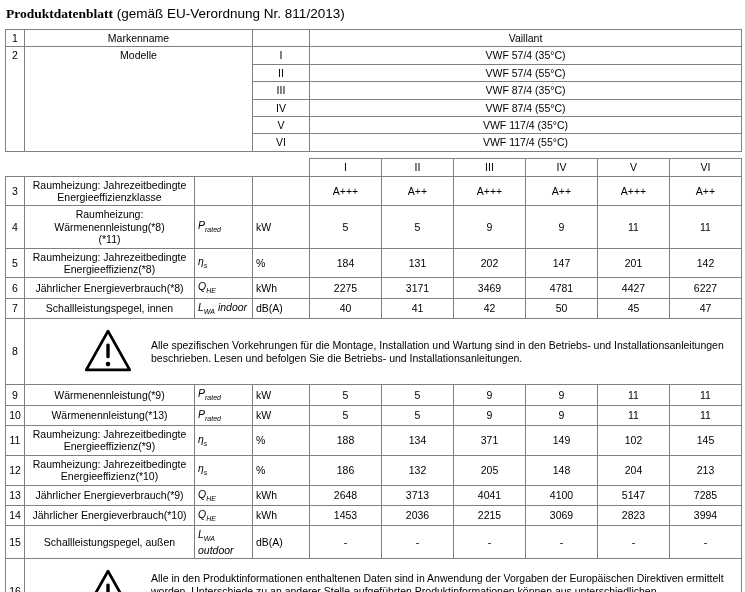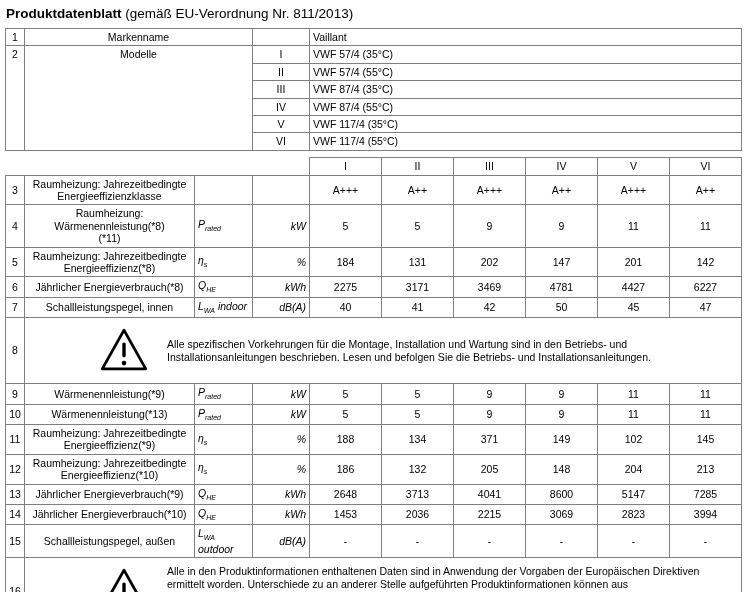--- a/index.html
+++ b/index.html
@@ -5,21 +5,21 @@
   * { box-sizing: border-box; margin: 0; padding: 0; }
   html, body { background: #ffffff; }
   body {
     width: 745px; height: 592px;
     font-family: "Liberation Sans", sans-serif;
     color: #000000;
     padding: 5px 4px 0 5px;
     overflow: hidden;
   }
   .title { font-size: 13.5px; font-weight: normal; margin: 1px 0 7px 1px; }
-  .title b { font-weight: bold; }
+  .title b { font-weight: bold; font-family: Liberation Serif, serif; }
 
   table { border-collapse: collapse; table-layout: fixed; width: 736px; }
   td {
     border: 1px solid #7f7f7f;
     font-size: 10.5px;
     line-height: 1.18;
     padding: 2px 3px;
     vertical-align: middle;
     overflow: hidden;
   }
@@ -32,32 +32,32 @@
   col.c-val { width: 72px; }
   col.c-desc1 { width: 228px; }
   col.c-roman { width: 57px; }
   col.c-model { width: 432px; }
 
   .num { text-align: center; padding: 2px 1px; }
   .desc { text-align: center; white-space: pre-line; }
   .top-align { vertical-align: top; }
   .sym { text-align: left; font-style: italic; }
   .sym sub { font-size: 7px; font-style: italic; }
-  .unit { text-align: right; font-style: italic; }
+  .unit { text-align: left; }
   .val { text-align: center; }
   .roman { text-align: center; }
-  .model { text-align: left; }
+  .model { text-align: center; }
 
   .t2 .hdr td { height: 18px; font-weight: normal; }
   .t2 td.blank { border: none; background: transparent; }
   .classrow td { height: 23px; }
   .tall td { height: 25px; }
   .short td { height: 15px; }
 
-  .warn-cell { padding: 7px 26px; }
+  .warn-cell { padding: 7px 10px; }
   .warn-inner { display: flex; align-items: center; }
   .warn-icon { flex: 0 0 auto; margin: 2px 18px 2px 48px; }
   .warn-text { font-size: 10.5px; line-height: 1.25; padding-right: 4px; }
 </style>
 </head>
 <body>
 
 <div class="title"><b>Produktdatenblatt</b><span> (gemäß EU-Verordnung Nr. 811/2013)</span></div>
 
 <table class="t1">
@@ -270,21 +270,21 @@
   </tr>
 
   <tr class="short">
     <td class="num">13</td>
     <td class="desc">Jährlicher Energieverbrauch(*9)</td>
     <td class="sym"><span>Q</span><sub>HE</sub><span></span></td>
     <td class="unit">kWh</td>
     <td class="val">2648</td>
     <td class="val">3713</td>
     <td class="val">4041</td>
-    <td class="val">8600</td>
+    <td class="val">4100</td>
     <td class="val">5147</td>
     <td class="val">7285</td>
   </tr>
 
   <tr class="short">
     <td class="num">14</td>
     <td class="desc">Jährlicher Energieverbrauch(*10)</td>
     <td class="sym"><span>Q</span><sub>HE</sub><span></span></td>
     <td class="unit">kWh</td>
     <td class="val">1453</td>

